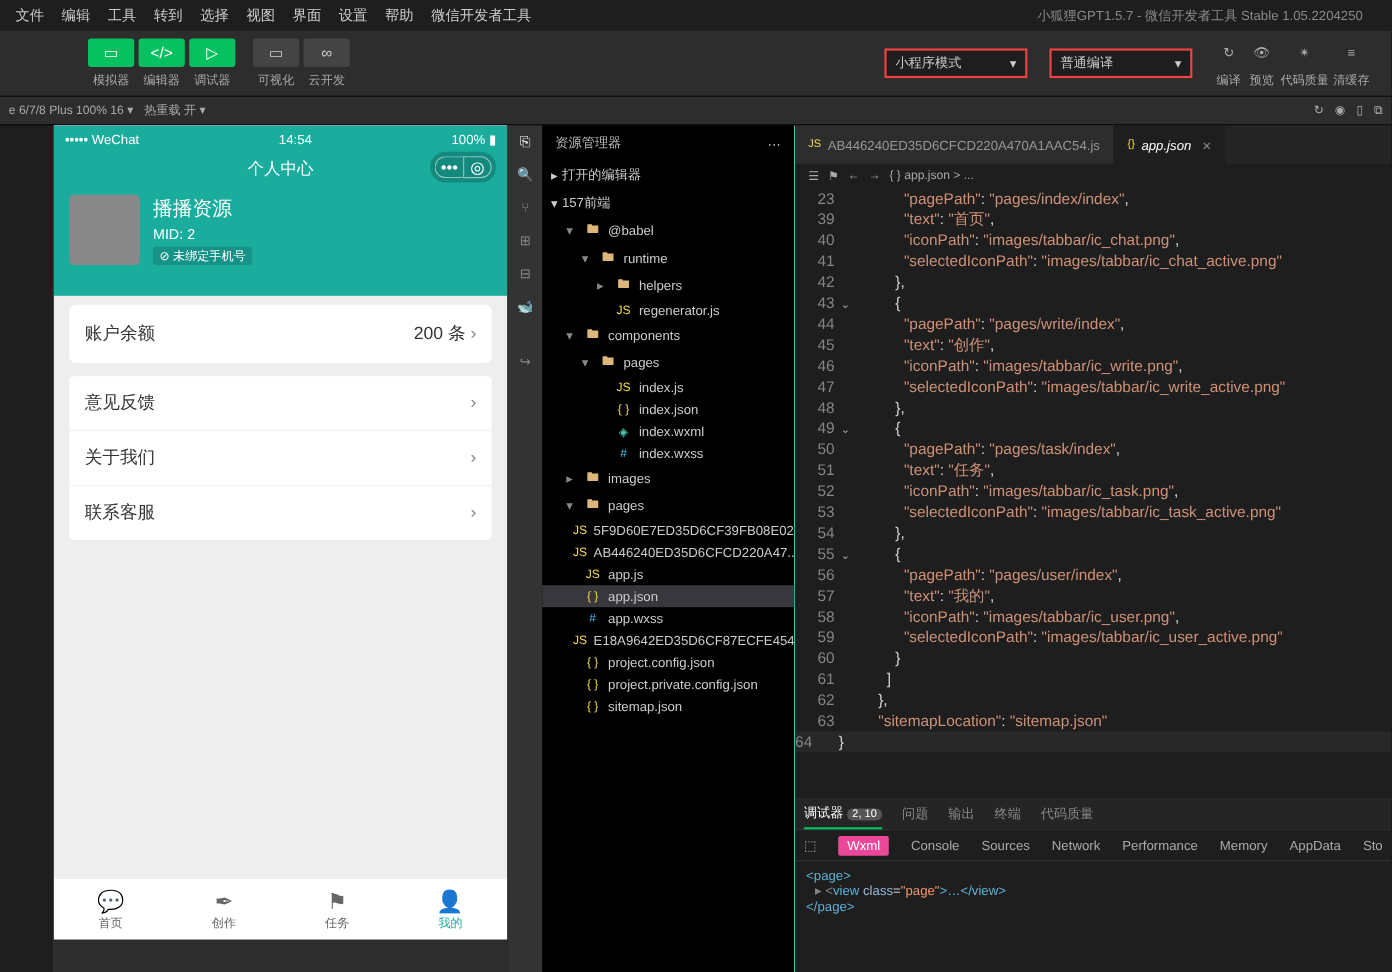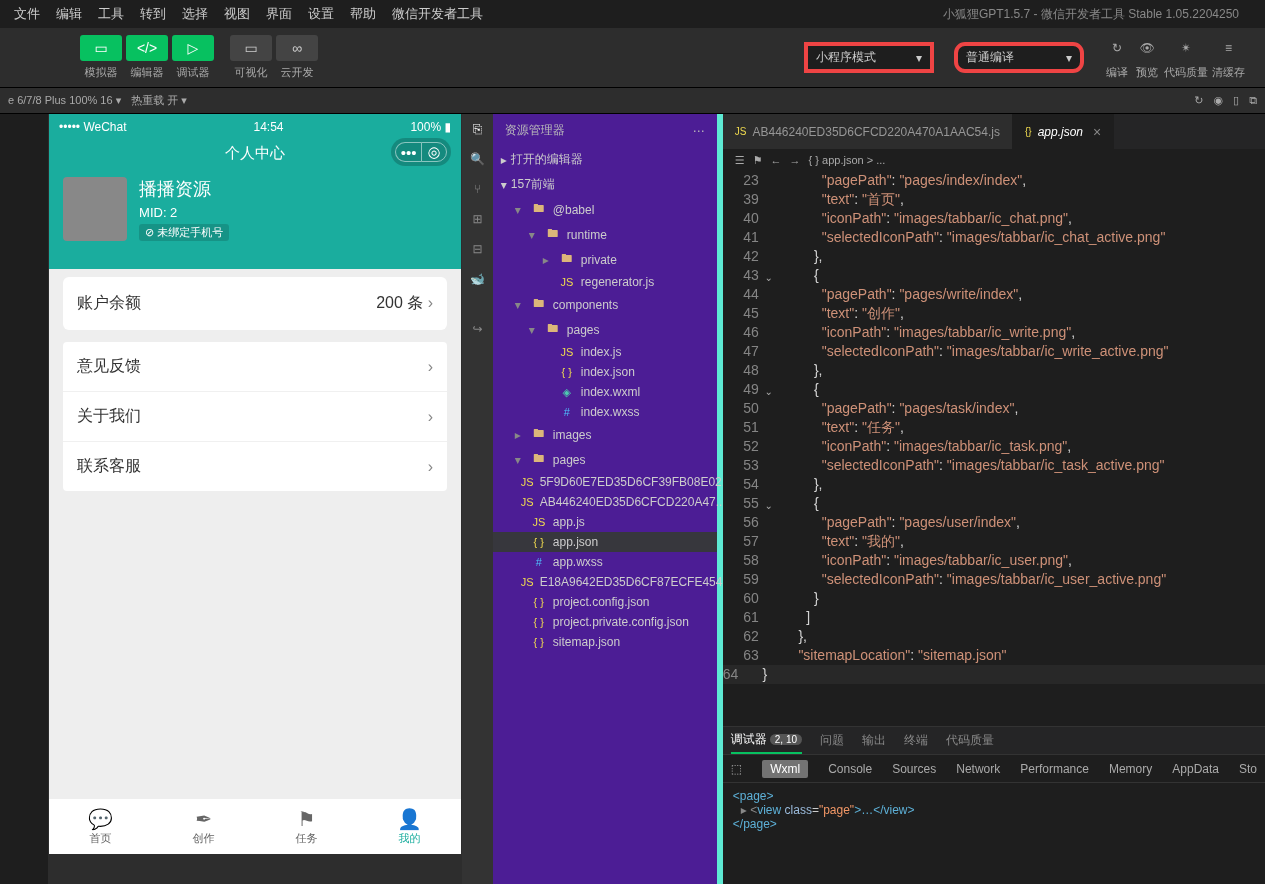--- a/index.html
+++ b/index.html
@@ -6,21 +6,21 @@
 body { background: #1e1e1e; color: #ccc; width: 1265px; height: 884px; overflow: hidden; font-size: 12px; }
 .menubar { height: 28px; background: #1e1e1e; display: flex; align-items: center; padding: 0 6px; }
 .menubar .menu-item { padding: 0 8px; color: #ccc; cursor: pointer; font-size: 13px; }
 .menubar .title { margin-left: auto; margin-right: 20px; color: #888; font-size: 12px; }
 .toolbar { height: 60px; background: #2d2d2d; display: flex; align-items: center; padding: 0 10px; border-bottom: 1px solid #000; }
 .toolbar .btn-group { display: flex; gap: 4px; margin-right: 10px; }
 .toolbar .btn { background: #07c160; color: #fff; width: 42px; height: 26px; display: flex; align-items: center; justify-content: center; border-radius: 3px; font-size: 14px; }
 .toolbar .btn.gray { background: #444; color: #ccc; }
 .toolbar .btn-wrap { display: flex; flex-direction: column; align-items: center; gap: 4px; }
 .toolbar .btn-label { font-size: 11px; color: #aaa; }
-.toolbar .select { background: #1e1e1e; border: 4px solid #ef4444; color: #ccc; padding: 3px 8px; font-size: 12px; min-width: 130px; display: flex; justify-content: space-between; align-items: center; }
+.toolbar .select { background: #1e1e1e; border: 2px solid #ef4444; color: #ccc; padding: 3px 8px; font-size: 12px; min-width: 130px; display: flex; justify-content: space-between; align-items: center; }
 .toolbar .tool-icon { width: 26px; height: 26px; display: flex; align-items: center; justify-content: center; color: #aaa; }
 .toolbar .tool-group { display: flex; flex-direction: column; align-items: center; gap: 4px; }
 .statusbar { height: 26px; background: #2d2d2d; display: flex; align-items: center; padding: 0 8px; gap: 10px; font-size: 11px; color: #aaa; border-bottom: 1px solid #000; }
 .main { display: flex; height: calc(884px - 28px - 60px - 26px); margin-left: 48px; }
 .simulator { width: 432px; background: #2d2d2d; display: flex; justify-content: center; align-items: flex-start; padding-top: 0;}
 .phone { width: 412px; height: 740px; background: #fff; margin-top: 0; position: relative; overflow: hidden; }
 .phone-header { height: 155px; background: #1aad9e; color: #fff; }
 .phone-status { display: flex; justify-content: space-between; padding: 6px 10px; font-size: 12px; align-items: center;}
 .phone-nav { display: flex; justify-content: center; padding: 4px 0; font-size: 15px; position: relative;}
 .phone-nav .capsule { position: absolute; right: 10px; top: -2px; display: flex; background: rgba(0,0,0,0.2); border-radius: 20px; padding: 4px;}
@@ -34,21 +34,21 @@
 .phone-user .tag { display: inline-block; background: rgba(0,0,0,0.15); border-radius: 3px; padding: 1px 6px; font-size: 11px; margin-top: 4px;}
 .phone-body { background: #eee; height: calc(100% - 155px - 56px); padding: 8px 14px;}
 .phone-card { background: #fff; border-radius: 6px; padding: 16px 14px; display: flex; justify-content: space-between; align-items: center; margin-bottom: 12px; color: #333; font-size: 16px;}
 .phone-list { background: #fff; border-radius: 4px; }
 .phone-list-item { padding: 14px 14px; display: flex; justify-content: space-between; align-items: center; color: #333; font-size: 16px; border-bottom: 1px solid #f0f0f0;}
 .phone-list-item:last-child { border-bottom: none; }
 .phone-tabbar { position: absolute; bottom: 0; left: 0; right: 0; height: 56px; background: #fff; display: flex; border-top: 1px solid #eee;}
 .phone-tabbar .tab { flex: 1; display: flex; flex-direction: column; align-items: center; justify-content: center; font-size: 11px; color: #666;}
 .phone-tabbar .tab.active { color: #1aad9e; }
 .phone-tabbar .tab .ticon { font-size: 20px; }
-.explorer { width: 244px; background: #4c1d95; border-right: 6px solid #5eead4;}
+.explorer { width: 244px; background: #000000; border-right: 1px solid #5eead4;}
 .explorer-header { padding: 8px 12px; font-size: 12px; color: #bbb; display: flex; justify-content: space-between; align-items: center;}
 .explorer-section { padding: 4px 8px; font-size: 12px; color: #ccc; cursor: pointer; display: flex; align-items: center; gap: 4px;}
 .tree-item { padding: 3px 8px; font-size: 12px; color: #ccc; display: flex; align-items: center; gap: 6px; cursor: pointer;}
 .tree-item.selected { background: #37373d; }
 .tree-item .ficon { width: 16px; display: inline-block; text-align: center; font-size: 11px;}
 .icon-js { color: #f0db4f; }
 .icon-json { color: #f0db4f; }
 .icon-wxml { color: #4ec9b0; }
 .icon-wxss { color: #4fc1ff; }
 .icon-folder { color: #dcb67a; }
@@ -66,21 +66,21 @@
 .s-str { color: #ce9178; }
 .s-pun { color: #d4d4d4; }
 .s-cur { background: #282828; display: block;}
 .debug-panel { height: 158px; background: #1e1e1e; border-top: 1px solid #333;}
 .debug-tabs { height: 28px; display: flex; align-items: center; padding: 0 8px; gap: 18px; font-size: 12px; color: #888; border-bottom: 1px solid #333; background: #252526;}
 .debug-tabs .dtab { cursor: pointer; padding: 4px 0;}
 .debug-tabs .dtab.active { color: #fff; border-bottom: 2px solid #07c160;}
 .debug-tabs .badge { background: #555; border-radius: 8px; padding: 0 5px; font-size: 10px; margin-left: 3px;}
 .debug-sub { height: 28px; display: flex; align-items: center; padding: 0 8px; gap: 20px; font-size: 12px; color: #aaa; background: #1e1e1e; border-bottom: 1px solid #333;}
 .debug-sub .stab { cursor: pointer;}
-.debug-sub .stab.active { background: #737373; padding: 2px 8px; border-radius: 2px; color: #fff;}
+.debug-sub .stab.active { background: #ec4899; padding: 2px 8px; border-radius: 2px; color: #fff;}
 .debug-content { padding: 6px 10px; font-family: Consolas, monospace; font-size: 12px;}
 .dc-tag { color: #5db0d7;}
 .dc-attr { color: #9bbbdc;}
 .dc-str { color: #f29766;}
 .chevron { color: #888; font-size: 16px;}
 </style>
 </head>
 <body>
 
 <div class="menubar">
@@ -122,21 +122,21 @@
       <div class="btn-wrap">
         <div class="btn gray">∞</div>
         <div class="btn-label">云开发</div>
       </div>
     </div>
   <div style="flex:1;"></div>
   <div class="select" style="margin-right:20px;">
       <span>小程序模式</span>
       <span>▾</span>
     </div>
-  <div class="select" style="margin-right:20px;border-radius:11px;">
+  <div class="select" style="margin-right:20px;">
       <span>普通编译</span>
       <span>▾</span>
     </div>
   <div id="tgroup3" class="btn-group">
       <div class="tool-group">
         <div class="tool-icon">↻</div>
         <div class="btn-label">编译</div>
       </div>
       <div class="tool-group">
         <div class="tool-icon">👁</div>
@@ -260,21 +260,21 @@
           <span>@babel</span>
         </div>
         <div class="tree-item" style="padding-left: 36px;">
           <span style="width:10px;color:#888;">▾</span>
           <span class="ficon icon-folder">🖿</span>
           <span>runtime</span>
         </div>
         <div class="tree-item" style="padding-left: 50px;">
           <span style="width:10px;color:#888;">▸</span>
           <span class="ficon icon-folder">🖿</span>
-          <span>private</span>
+          <span>helpers</span>
         </div>
         <div class="tree-item" style="padding-left: 50px;">
           <span style="width:10px;"></span>
           <span class="ficon icon-js">JS</span>
           <span>regenerator.js</span>
         </div>
         <div class="tree-item" style="padding-left: 22px;">
           <span style="width:10px;color:#888;">▾</span>
           <span class="ficon icon-folder">🖿</span>
           <span>components</span>

